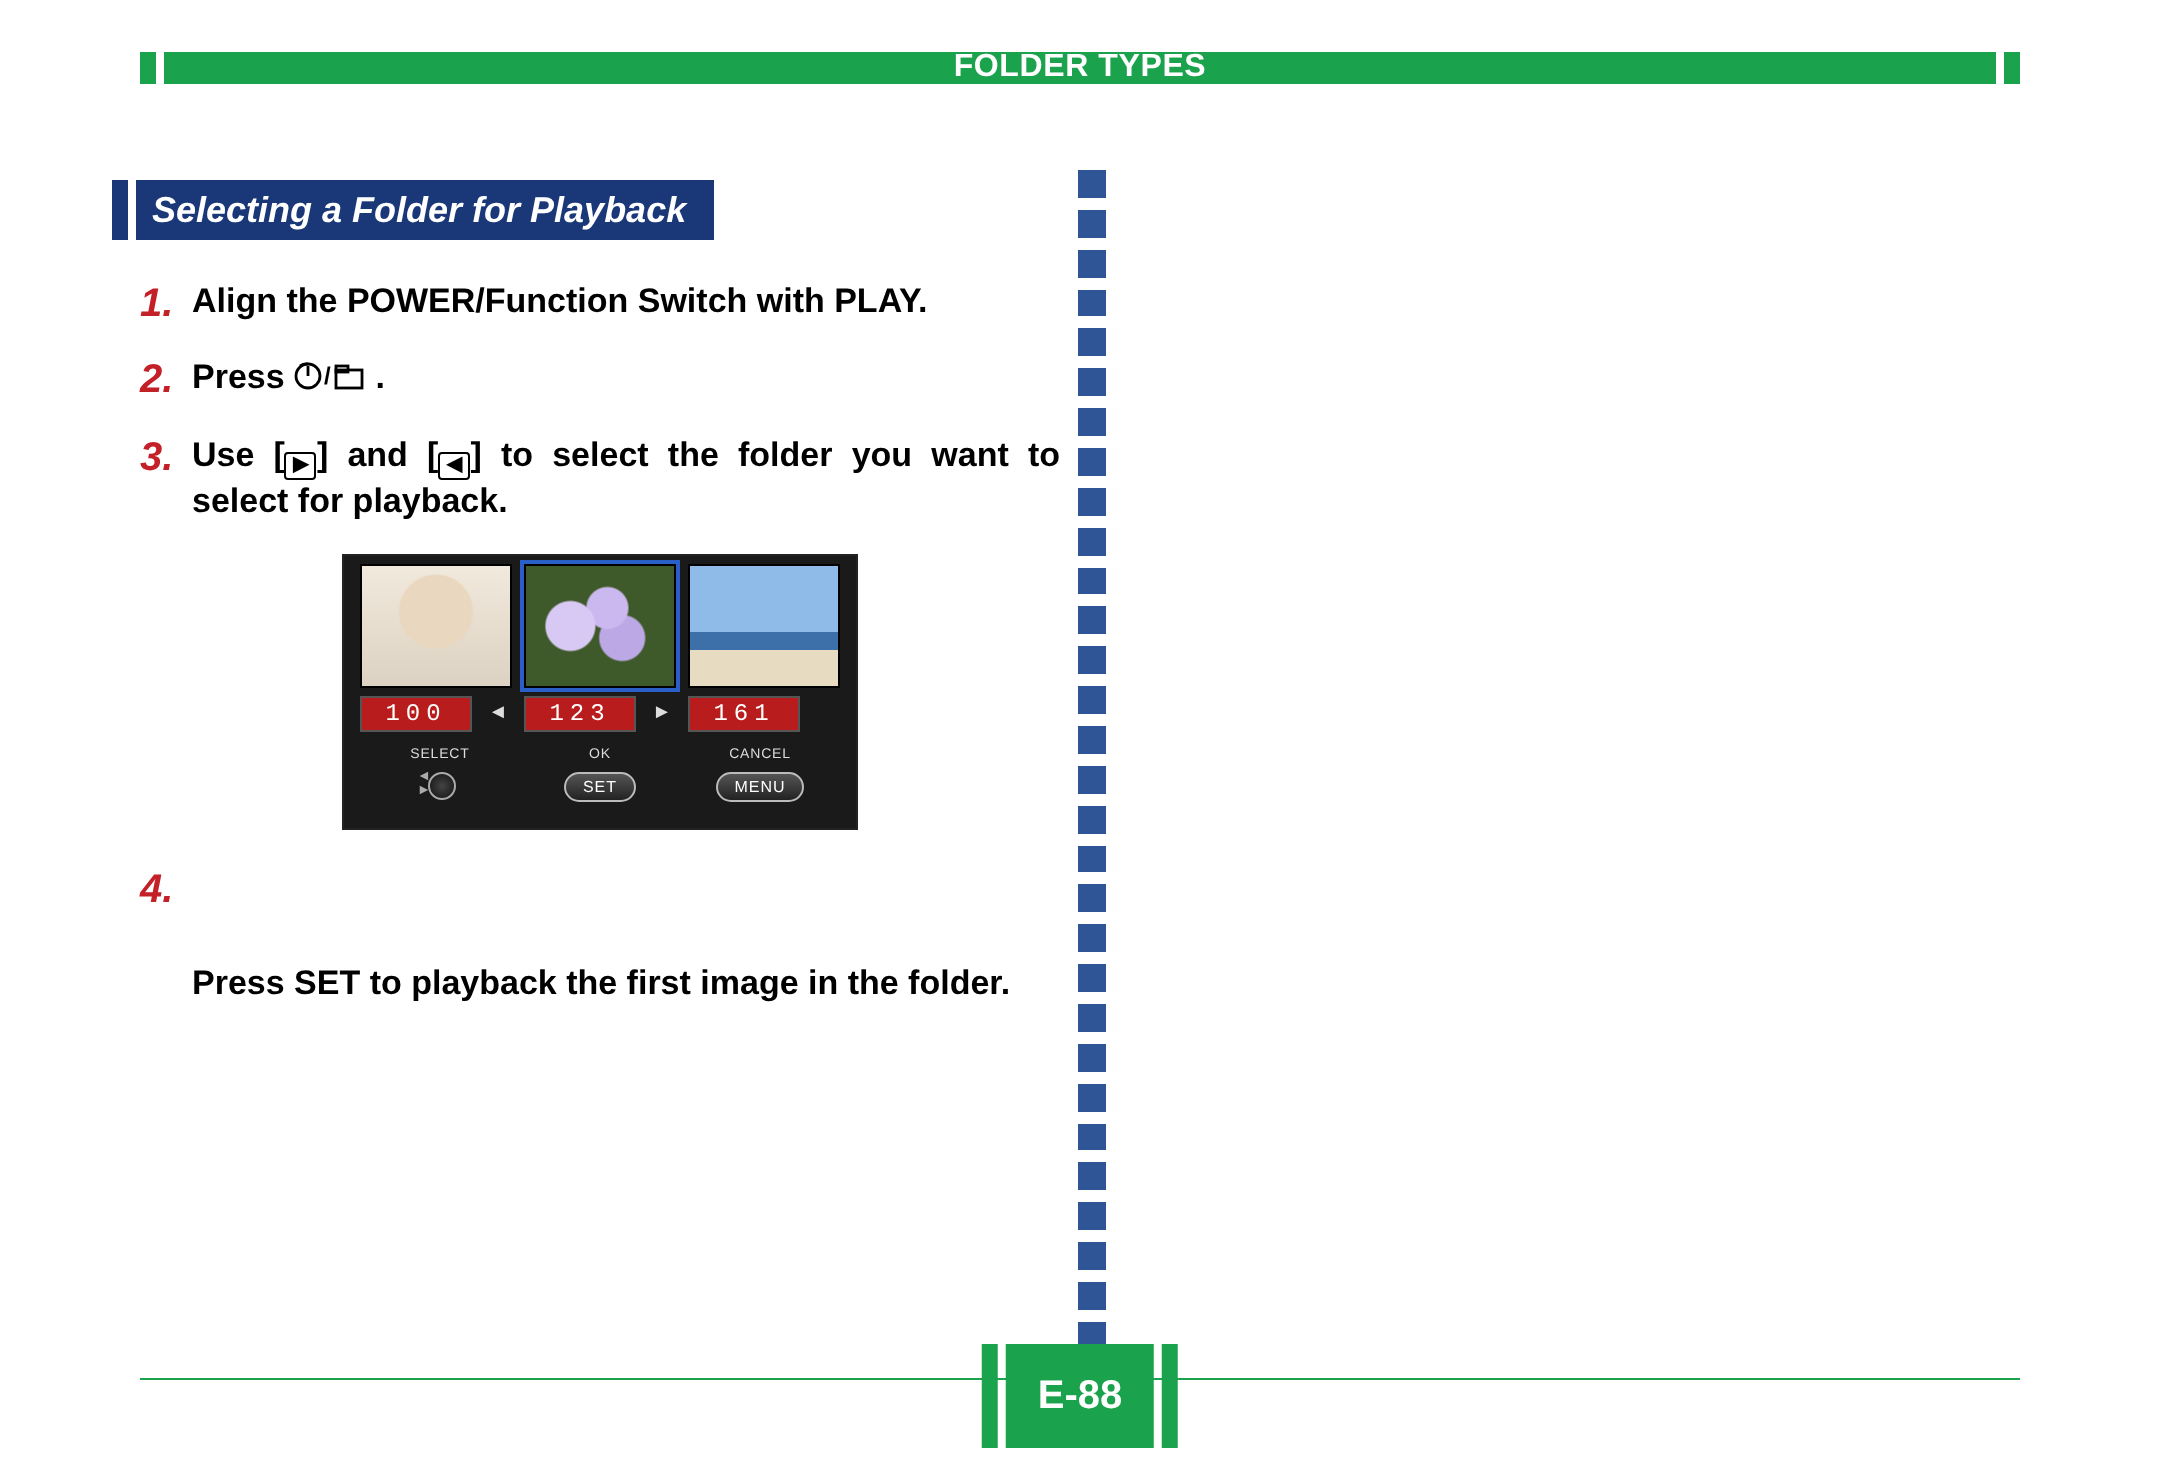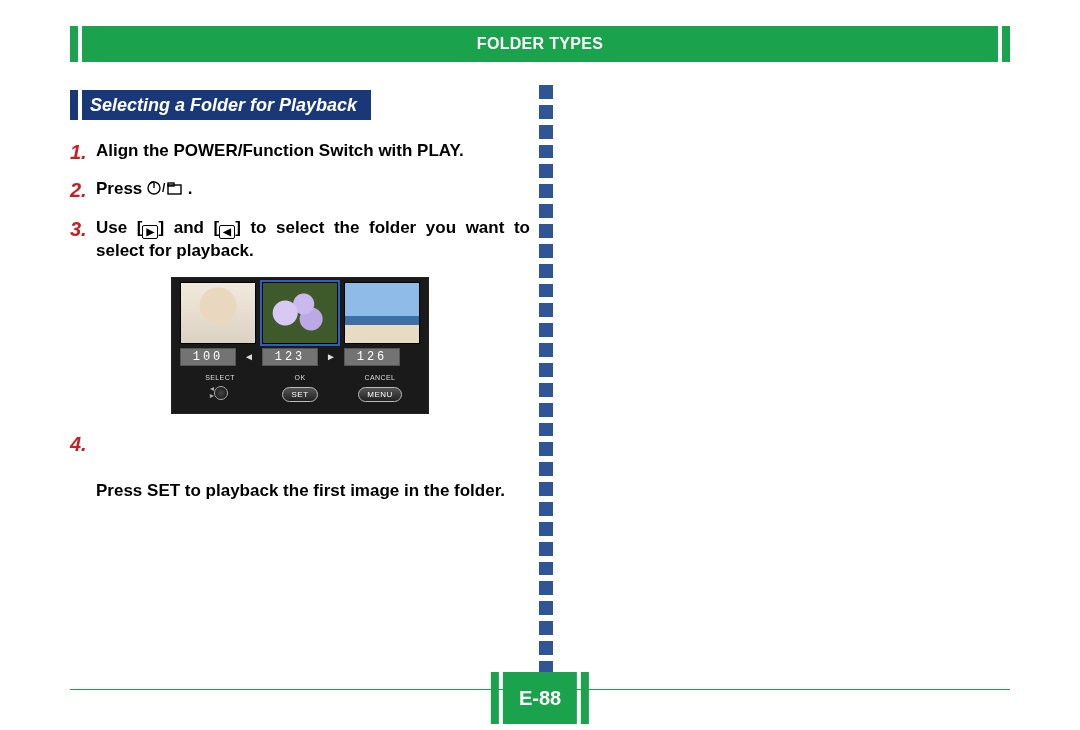--- a/index.html
+++ b/index.html
@@ -17,21 +17,21 @@
     width: 1080px;
     height: 730px;
   }
 
   
   .header-band {
     position: absolute;
     top: 26px;
     left: 70px;
     right: 70px;
-    height: 36px;
+    height: 16px;
     display: flex;
     align-items: stretch;
   }
   .header-greenbar-left,
   .header-greenbar-right {
     flex: 0 0 8px;
     background: #1aa24d;
   }
   .header-greenbar-left { margin-right: 4px; }
   .header-greenbar-right { margin-left: 4px; }
@@ -63,21 +63,21 @@
   .vdots .sq {
     width: 14px;
     height: 14px;
     background: #2f5597;
   }
 
   
   .section-bar {
     position: absolute;
     top: 90px;
-    left: 70px;
+    left: 56px;
     height: 30px;
     display: flex;
     align-items: stretch;
   }
   .section-bar .stub {
     width: 8px;
     background: #1a3878;
     margin-right: 4px;
   }
   .section-bar .fill {
@@ -184,21 +184,21 @@
   }
   .folder-nums {
     display: flex;
     gap: 6px;
     padding: 2px 8px 2px 8px;
     align-items: center;
   }
   .fnum {
     width: 56px;
     height: 18px;
-    background: #737373;
+    background: #b91c1c;
     border: 1px solid #555;
     color: #fff;
     font-family: "Courier New", monospace;
     font-size: 12px;
     letter-spacing: 3px;
     text-align: center;
     line-height: 16px;
   }
   .arrow-mini {
     width: 14px; height: 14px;
@@ -400,21 +400,21 @@
             </div>
           <div class="thumb">
               <div class="beach"></div>
             </div>
         </div>
         <div class="folder-nums">
           <div class="fnum">100</div>
           <div class="arrow-mini">◄</div>
           <div class="fnum">123</div>
           <div class="arrow-mini">►</div>
-          <div class="fnum">126</div>
+          <div class="fnum">161</div>
         </div>
         <div class="shot-btns">
           <div class="shot-btn">
             <div class="lbl">SELECT</div>
             <span class="dpad-icon"></span>
           </div>
           <div class="shot-btn">
             <div class="lbl">OK</div>
             <span class="pill">SET</span>
           </div>

